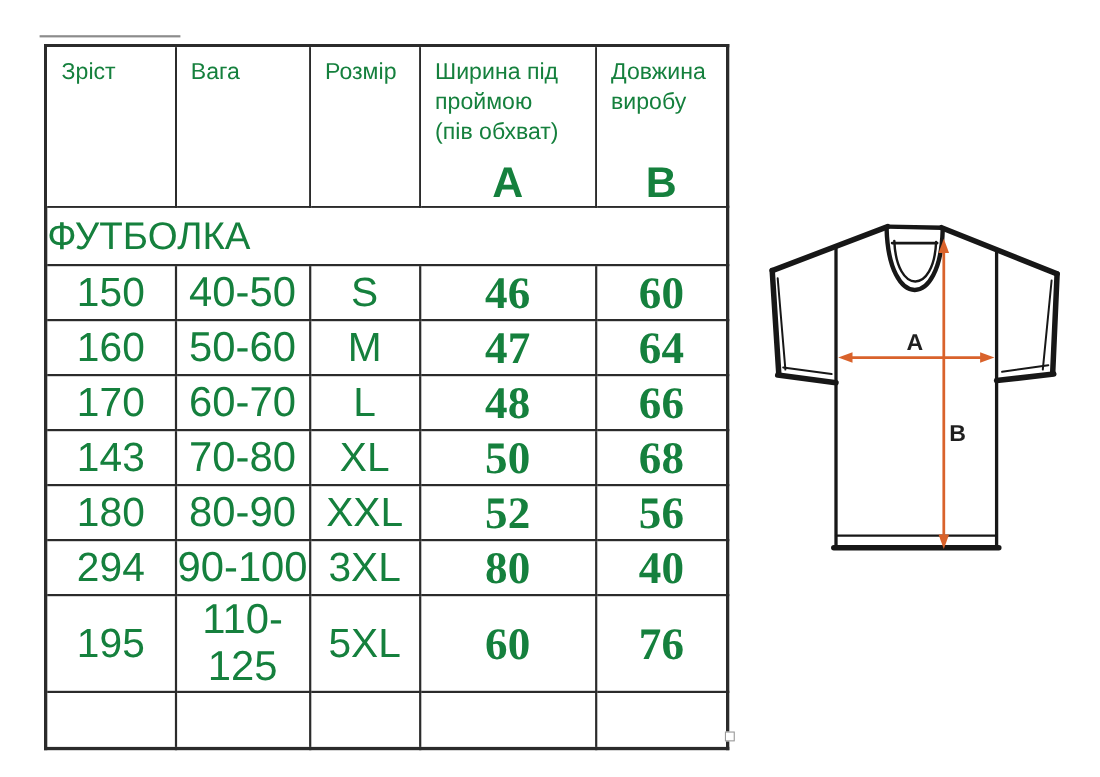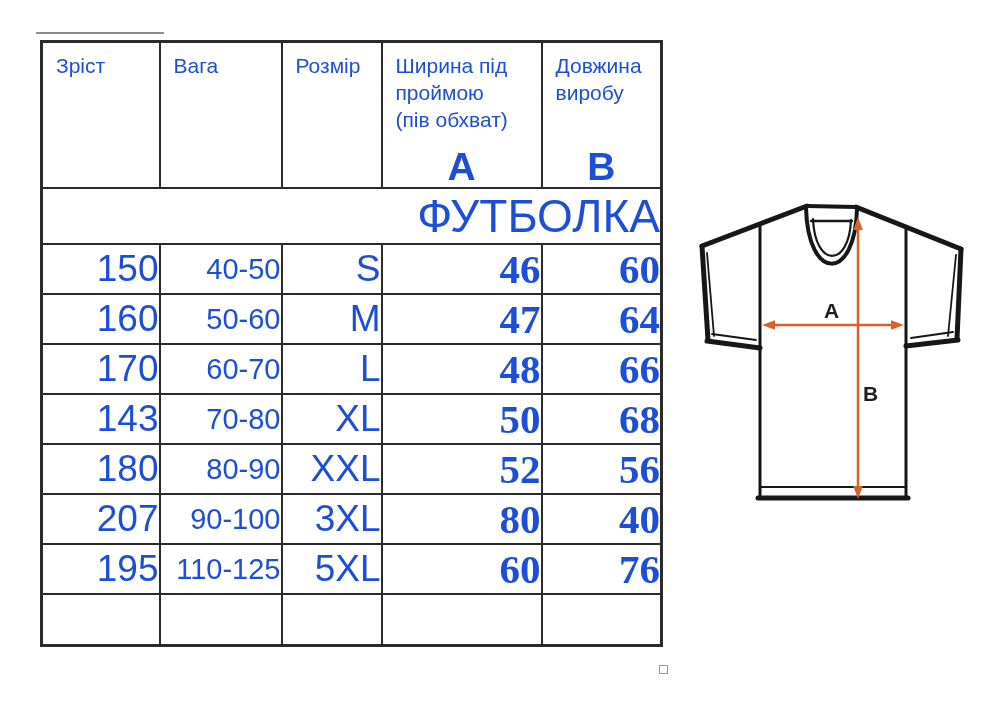--- a/index.html
+++ b/index.html
@@ -1,18 +1,18 @@
 <!DOCTYPE html>
 <html><head>
 <meta charset="utf-8">
 <style>
   html,body { margin:0; padding:0; background:#ffffff; }
   .sheet {
     position:relative; width:1000px; height:706px; background:#ffffff;
-    font-family:"Liberation Sans", sans-serif; color:#1d4ed8; overflow:hidden;
+    font-family:"Liberation Sans", sans-serif; color:#15803d; overflow:hidden;
   }
 
   
   table.size-table {
     position:absolute; left:40px; top:40px; width:620px;
     border-collapse:collapse; table-layout:fixed;
     border:3px solid #2b2b2b;
   }
   table.size-table th, table.size-table td {
     border:2px solid #2b2b2b; overflow:hidden; background:#fff;
@@ -21,26 +21,26 @@
     height:135px; vertical-align:top; text-align:left;
     padding:9px 4px 0 13px; font-weight:400; font-size:21px; line-height:27px;
     position:relative;
   }
   .hdr-line { display:block; }
   .big-letter {
     position:absolute; left:0; right:0; bottom:1px; text-align:center;
     font-size:39px; font-weight:700; line-height:1; padding:0;
   }
   tr.title-row td {
-    height:51px; text-align:right; font-size:46px; vertical-align:middle;
+    height:51px; text-align:left; font-size:35px; vertical-align:middle;
     padding:0;
   }
-  tr.data-row td { height:48px; text-align:right; vertical-align:middle; padding:0; }
+  tr.data-row td { height:48px; text-align:center; vertical-align:middle; padding:0; }
   td.c1 { font-size:37px; }
-  td.c2 { font-size:29px;margin-top:20px; }
+  td.c2 { font-size:38px;margin-top:20px; }
   td.c3 { font-size:37px; }
   td.c4, td.c5 {
     font-family:"Liberation Serif", serif; font-size:41px; font-weight:700;margin-top:42px;
   }
   tr.empty-row td { height:47px; }
 
   
   .artifact-line {
     position:absolute; left:36px; top:32px; width:128px; height:2px;
     background:#6f6f6f; opacity:.8;
@@ -129,21 +129,21 @@
           <td class="c5">68</td>
         </tr>
         <tr class="data-row">
           <td class="c1">180</td>
           <td class="c2">80-90</td>
           <td class="c3">XXL</td>
           <td class="c4">52</td>
           <td class="c5">56</td>
         </tr>
         <tr class="data-row">
-          <td class="c1">207</td>
+          <td class="c1">294</td>
           <td class="c2">90-100</td>
           <td class="c3">3XL</td>
           <td class="c4">80</td>
           <td class="c5">40</td>
         </tr>
         <tr class="data-row">
           <td class="c1">195</td>
           <td class="c2">110-125</td>
           <td class="c3">5XL</td>
           <td class="c4">60</td>

